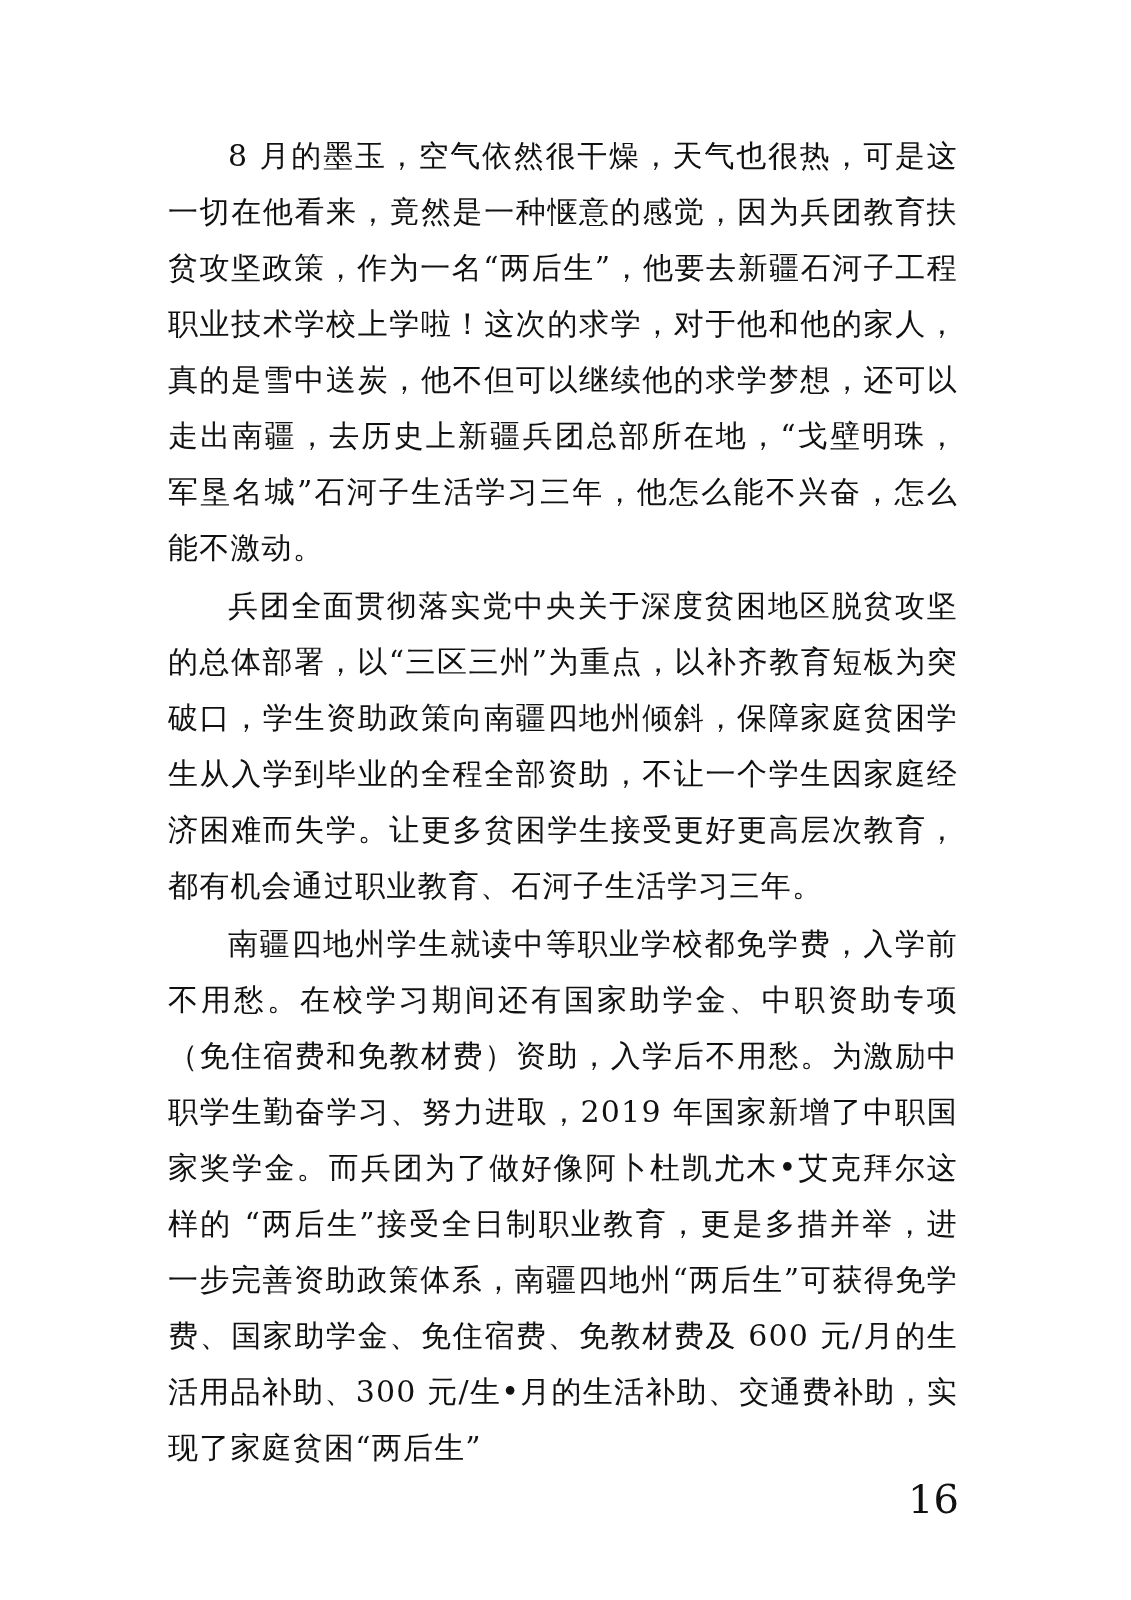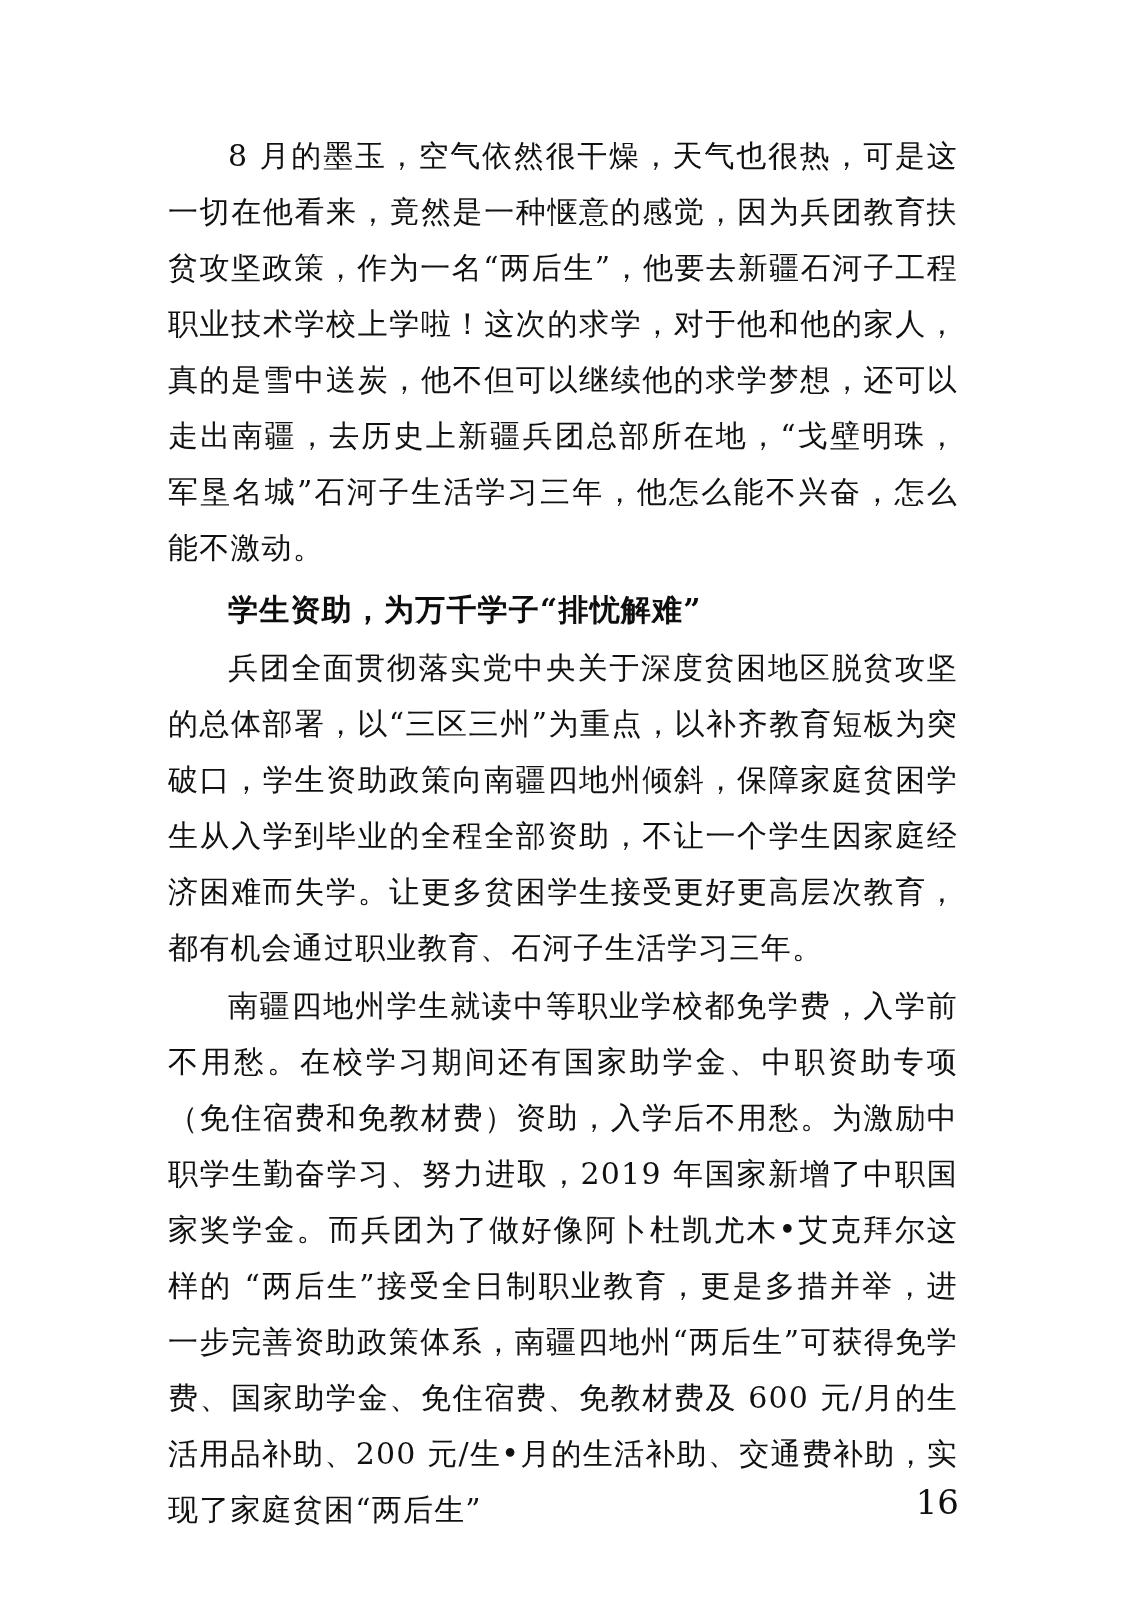--- a/index.html
+++ b/index.html
@@ -39,29 +39,28 @@
     letter-spacing: 1.2px;
     margin: 6px 0 2px 0;
     text-indent: 60px;
     font-weight: bold;
     color: #0d0d0d;
   }
   .page-number {
     position: absolute;
     right: 172px;
     bottom: 78px;
-    font-size: 34px;
+    font-size: 40px;
     color: #111111;
     font-family: "DejaVu Serif", "Liberation Serif", serif;
   }
 </style>
 </head>
 <body>
 
 <div class="page">
   <div class="content">
     <p class="para">8 月的墨玉，空气依然很干燥，天气也很热，可是这一切在他看来，竟然是一种惬意的感觉，因为兵团教育扶贫攻坚政策，作为一名“两后生”，他要去新疆石河子工程职业技术学校上学啦！这次的求学，对于他和他的家人，真的是雪中送炭，他不但可以继续他的求学梦想，还可以走出南疆，去历史上新疆兵团总部所在地，“戈壁明珠，军垦名城”石河子生活学习三年，他怎么能不兴奋，怎么能不激动。</p>
-    <p class="subhead">学生资助，为万千学子“排忧解难”</p>
     <p class="para">兵团全面贯彻落实党中央关于深度贫困地区脱贫攻坚的总体部署，以“三区三州”为重点，以补齐教育短板为突破口，学生资助政策向南疆四地州倾斜，保障家庭贫困学生从入学到毕业的全程全部资助，不让一个学生因家庭经济困难而失学。让更多贫困学生接受更好更高层次教育，都有机会通过职业教育、石河子生活学习三年。</p>
-    <p class="para">南疆四地州学生就读中等职业学校都免学费，入学前不用愁。在校学习期间还有国家助学金、中职资助专项（免住宿费和免教材费）资助，入学后不用愁。为激励中职学生勤奋学习、努力进取，2019 年国家新增了中职国家奖学金。而兵团为了做好像阿卜杜凯尤木•艾克拜尔这样的 “两后生”接受全日制职业教育，更是多措并举，进一步完善资助政策体系，南疆四地州“两后生”可获得免学费、国家助学金、免住宿费、免教材费及 600 元/月的生活用品补助、200 元/生•月的生活补助、交通费补助，实现了家庭贫困“两后生”</p>
+    <p class="para">南疆四地州学生就读中等职业学校都免学费，入学前不用愁。在校学习期间还有国家助学金、中职资助专项（免住宿费和免教材费）资助，入学后不用愁。为激励中职学生勤奋学习、努力进取，2019 年国家新增了中职国家奖学金。而兵团为了做好像阿卜杜凯尤木•艾克拜尔这样的 “两后生”接受全日制职业教育，更是多措并举，进一步完善资助政策体系，南疆四地州“两后生”可获得免学费、国家助学金、免住宿费、免教材费及 600 元/月的生活用品补助、300 元/生•月的生活补助、交通费补助，实现了家庭贫困“两后生”</p>
   </div>
   <div class="page-number">16</div>
 </div>
 
 </body></html>

